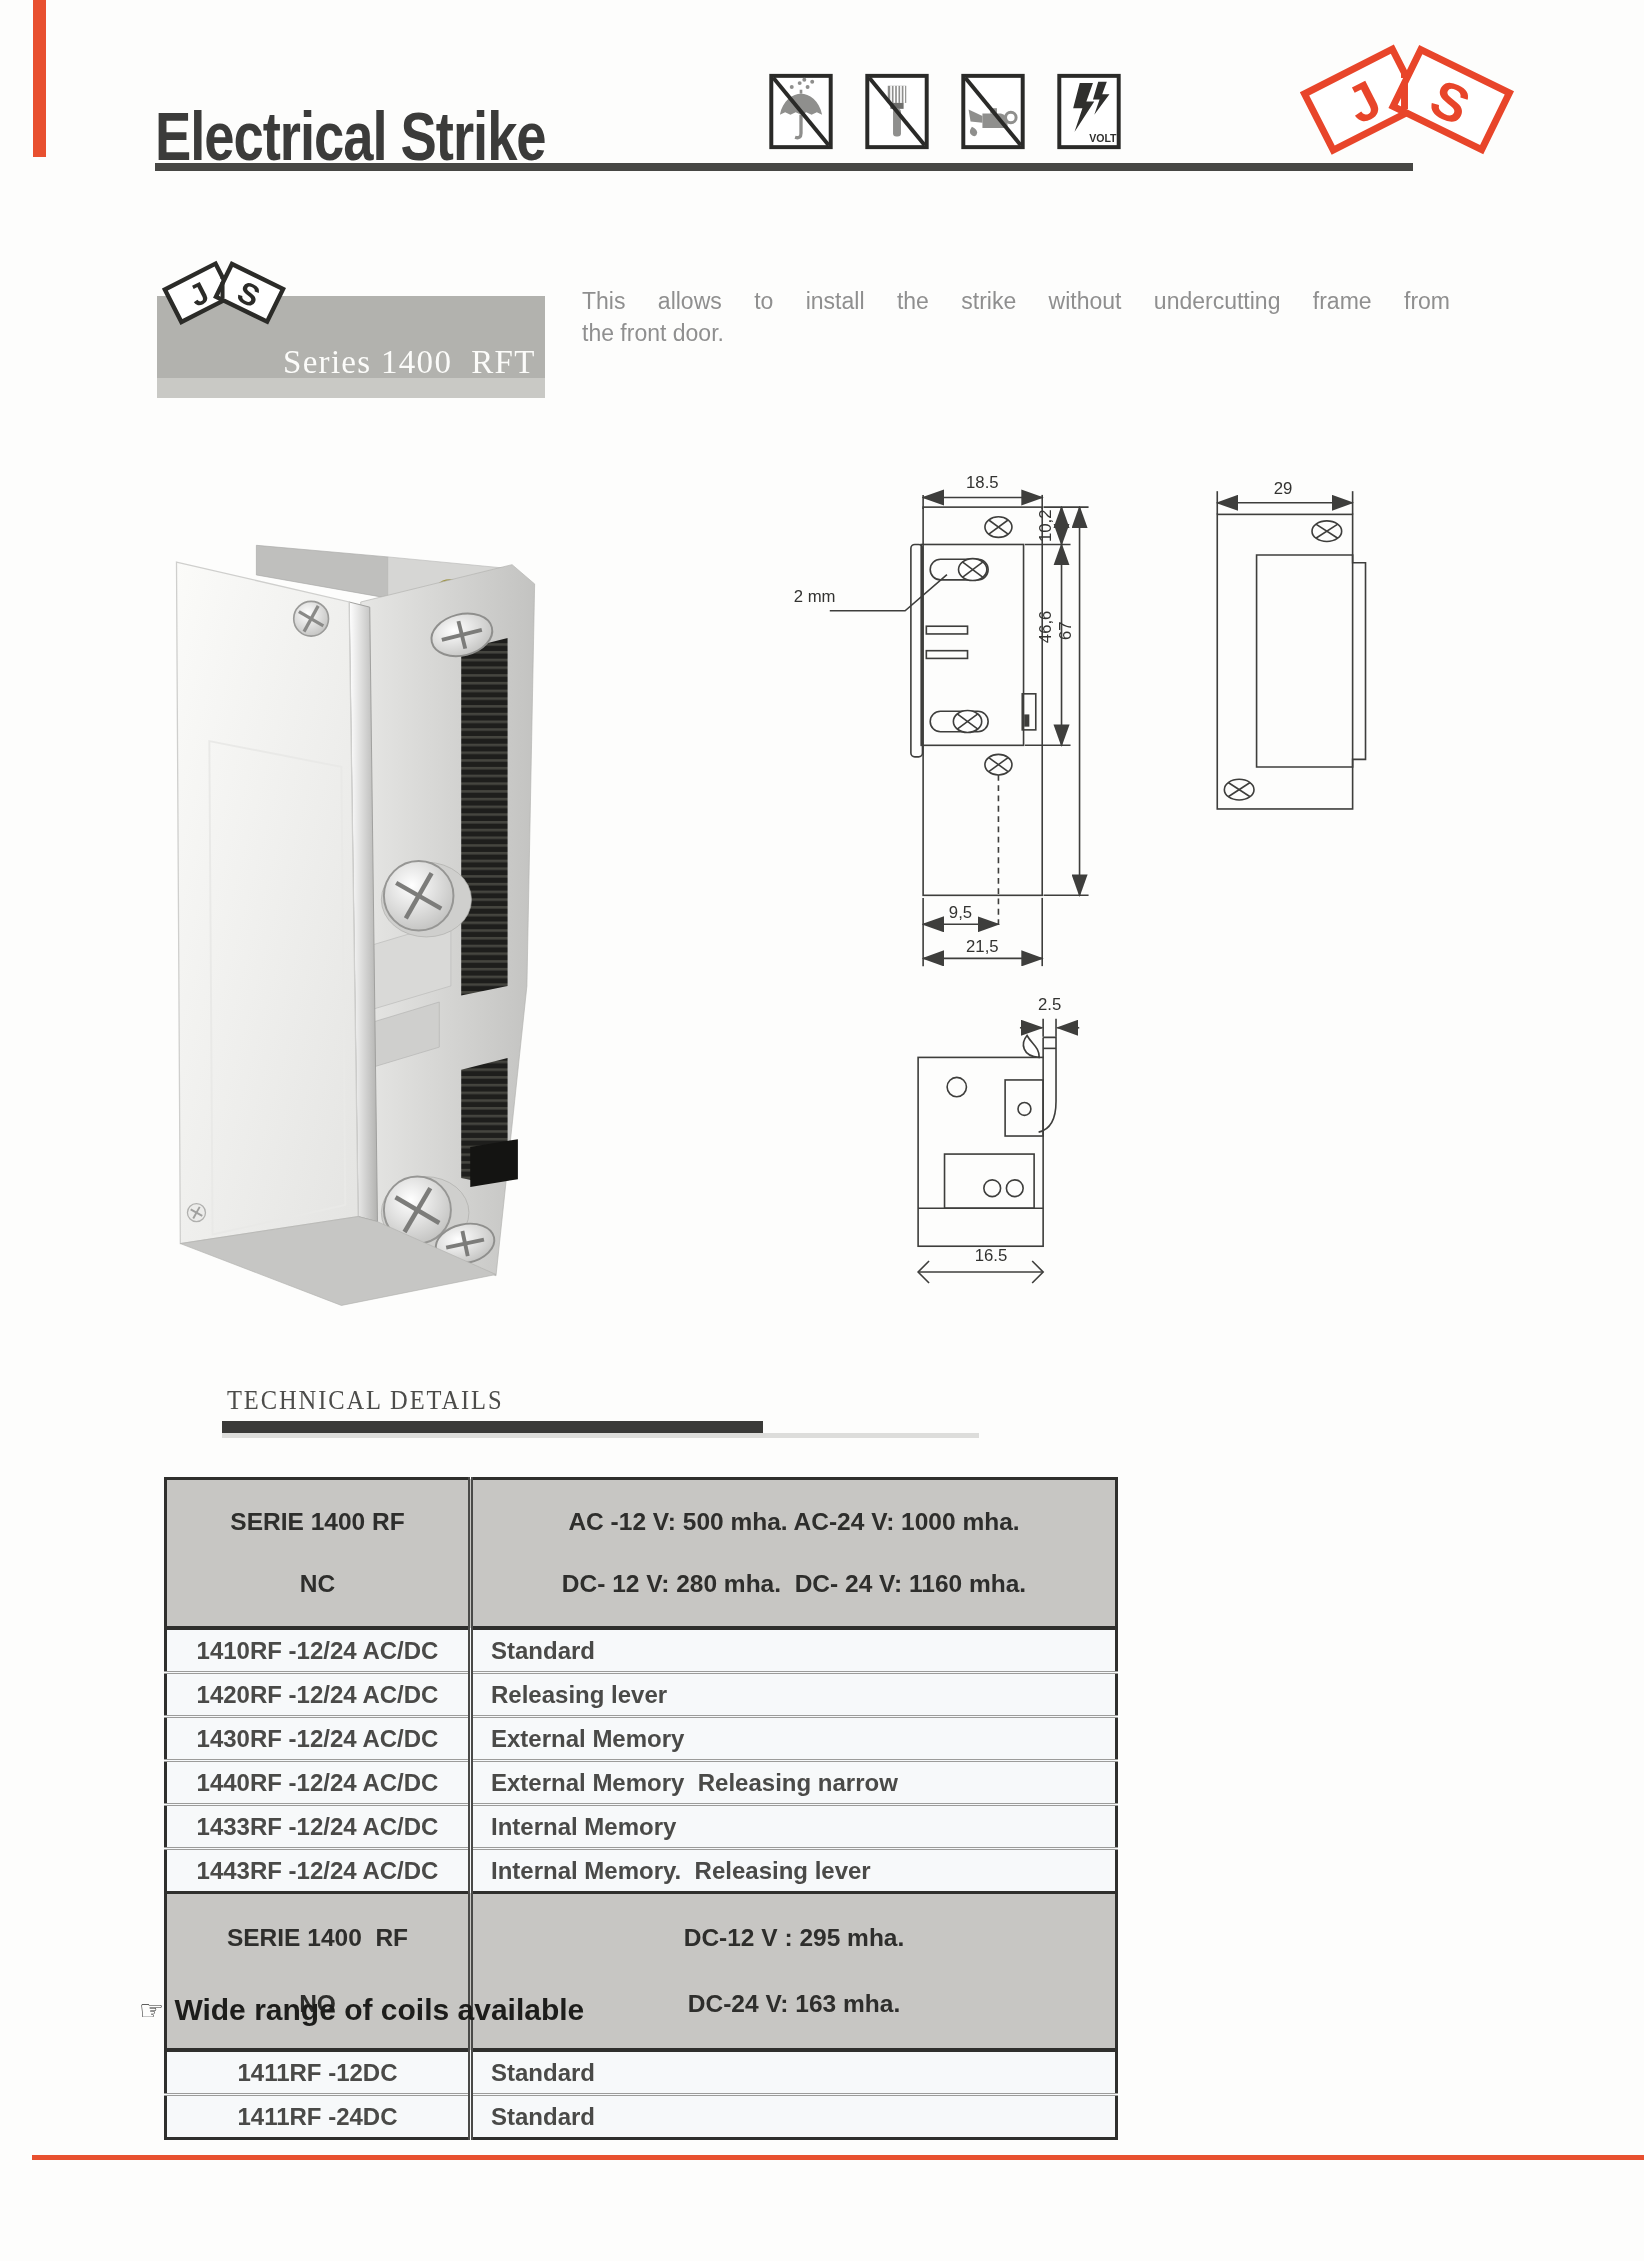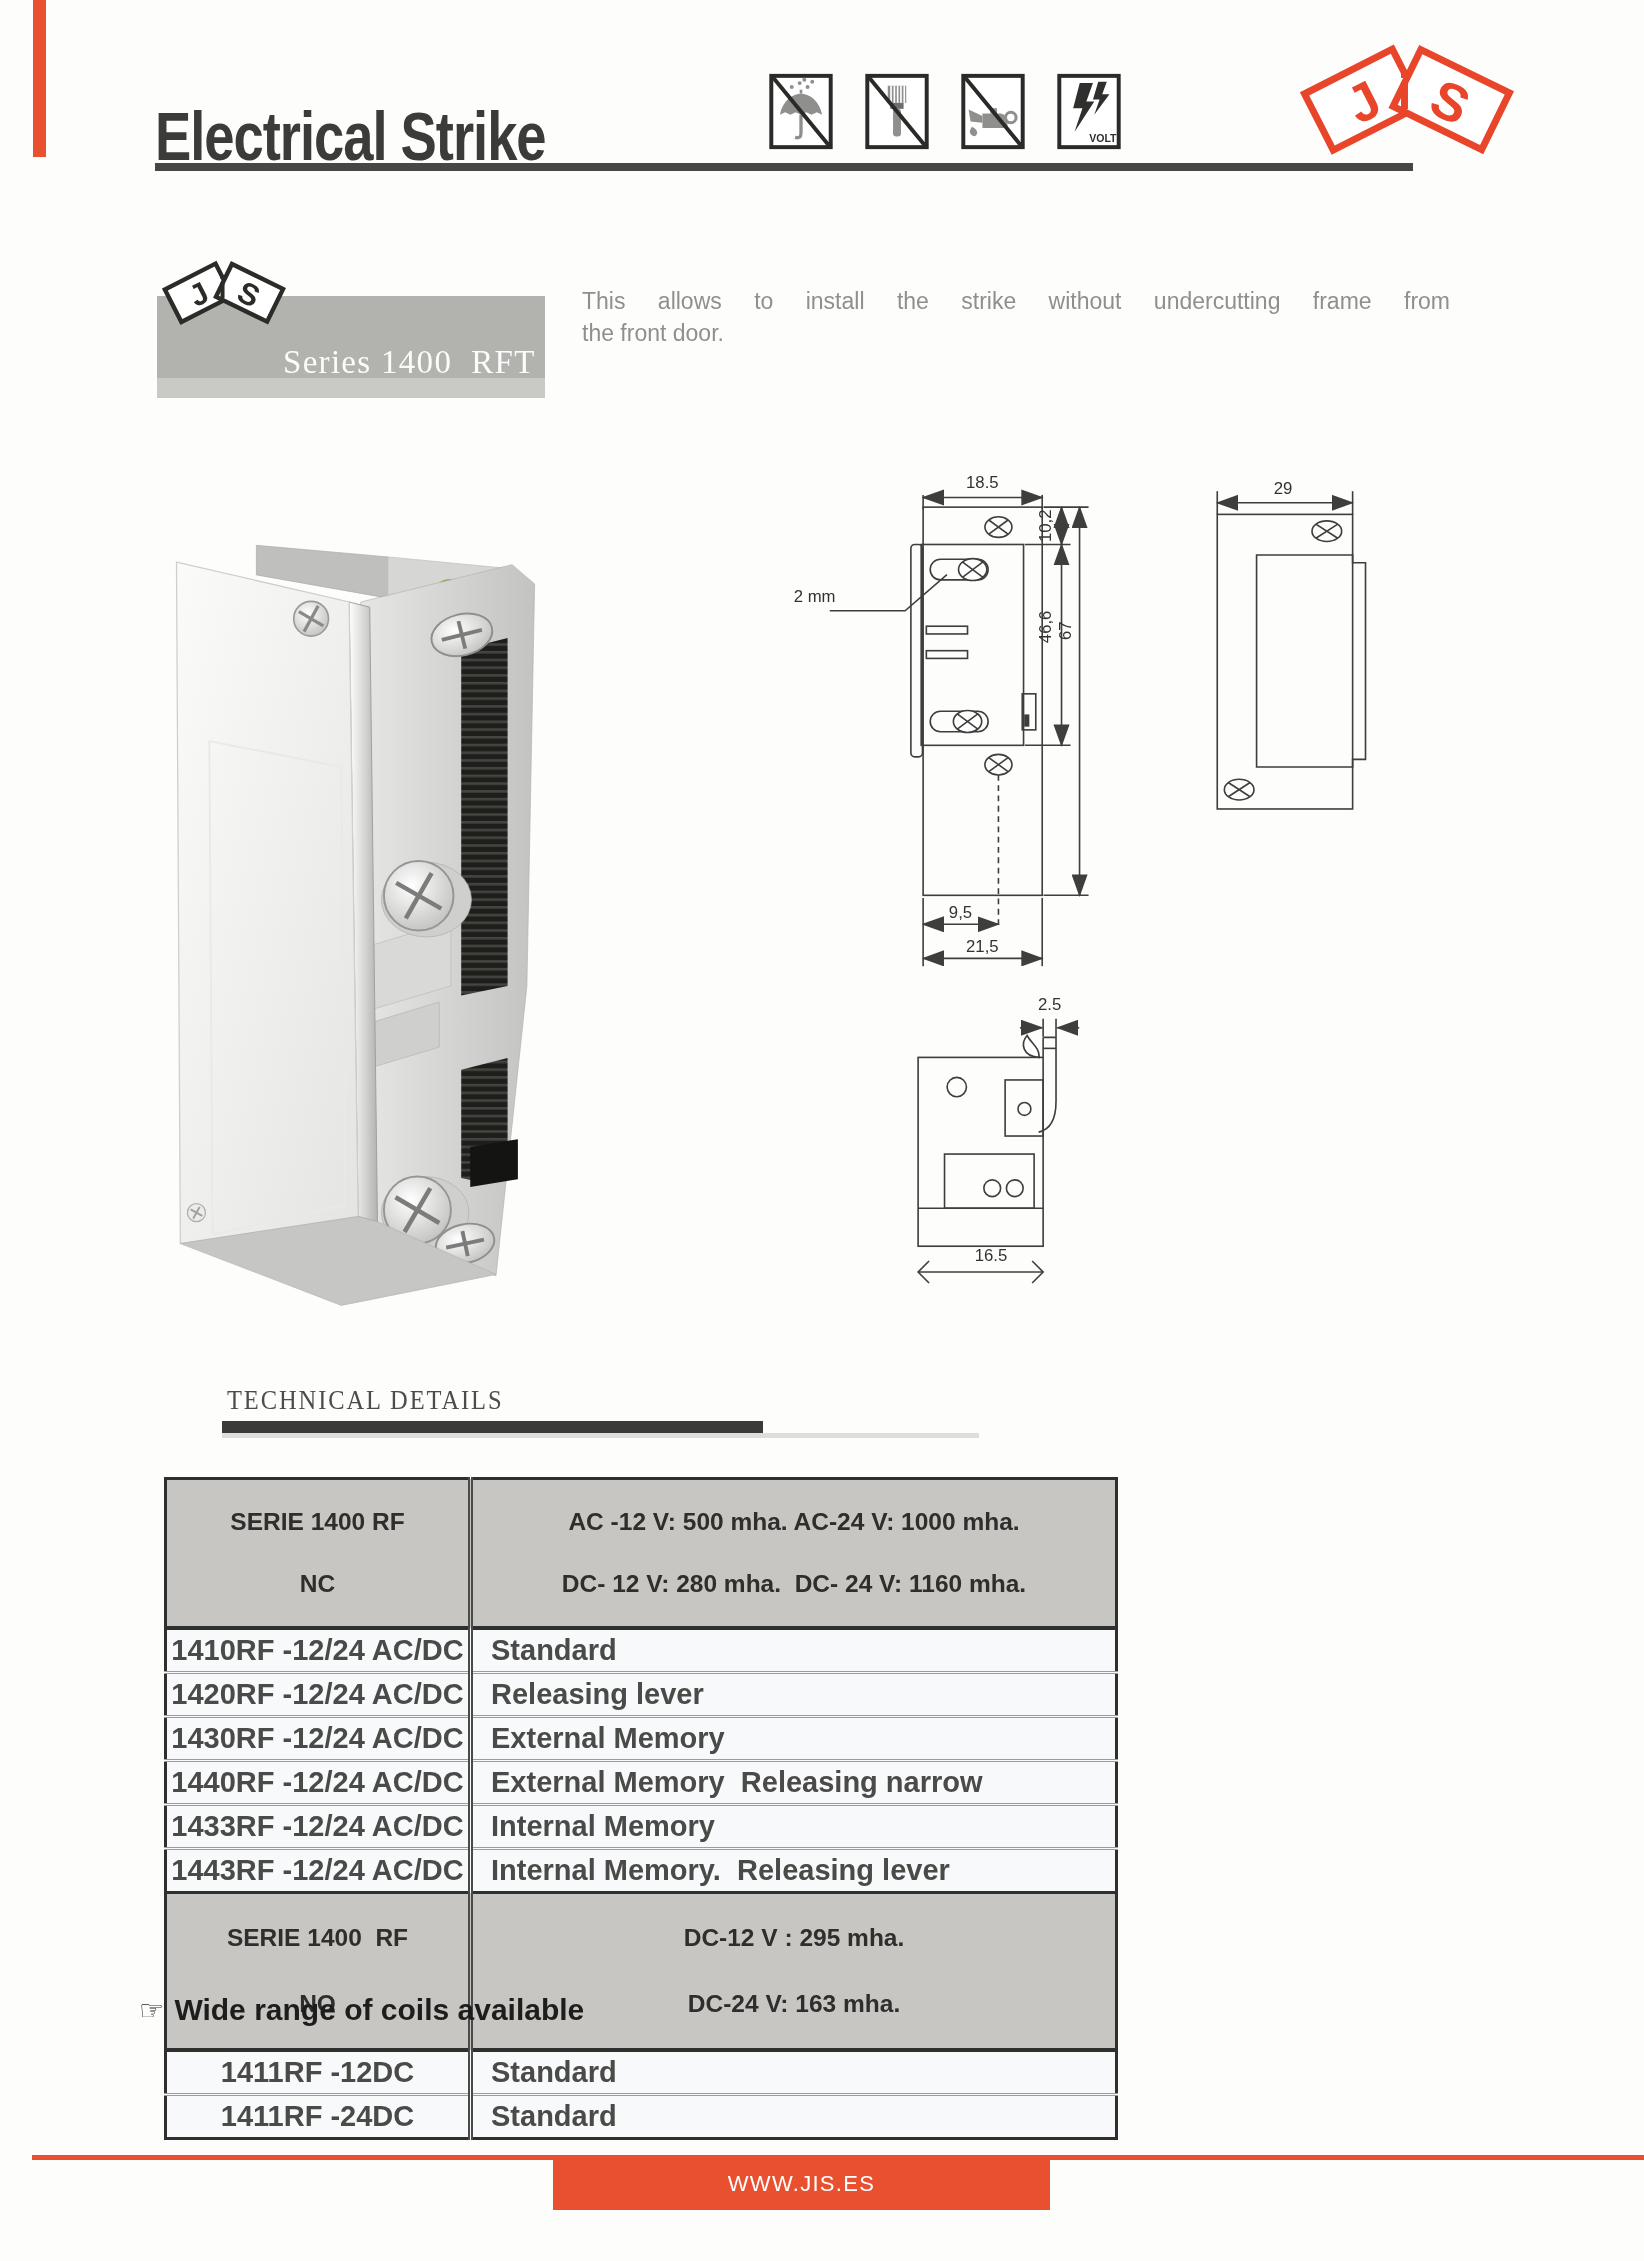--- a/index.html
+++ b/index.html
@@ -53,21 +53,21 @@
   .spec-table{position:absolute;left:164px;top:1477px;width:944px;border-collapse:collapse;
       border:3.2px solid #2f2f2d;table-layout:fixed;}
   .spec-table td{padding:0;vertical-align:middle;font-weight:bold;white-space:pre-wrap;}
   .spec-table .c1{width:301px;border-right:5.8px double #4a4a48;text-align:center;margin-top:48px;}
   .spec-table .c2{width:642px;}
   tr.group-head td{background:var(--table_header_bg,#c7c6c3);color:#2e2e2c;
       border-top:3.9px solid #2f2f2d;border-bottom:4.5px solid #2f2f2d;}
   tr.group-head.first td{border-top:none;}
   tr.group-head .hl{line-height:40px;font-size:24.5px;text-align:center;}
   tr.group-head.g2 .hl{line-height:44px;}
-  tr.data-row td{background:#f7f9fa;height:41px;font-size:29px;color:#4a4a48;}
+  tr.data-row td{background:#f7f9fa;height:41px;font-size:24px;color:#4a4a48;}
   tr.data-row + tr.data-row td{border-top:3.2px double #9c9c9a;}
   tr.data-row .c2{padding-left:18px;text-align:left;}
 
   
   .note{position:absolute;left:139px;top:1993px;display:flex;align-items:center;gap:10.3px;color:#1d1d1b;}
   .note .hand{font-size:28px;color:#2a2a28;}
   .note .txt{font-size:30px;font-weight:bold;}
 
   
   .footer-line{position:absolute;left:32px;top:2155px;width:1612px;height:5.2px;background:var(--accent_red,#e8502f);}
@@ -447,18 +447,15 @@
     </tr>
   </tbody>
     </table>
 
   <div class="note">
     <span class="hand">☞</span>
     <span class="txt">Wide range of coils available</span>
   </div>
 
   <div class="footer-line"></div>
-  <div class="footer-block">
-    <span class="url">WWW.JIS.ES</span>
-  </div>
 
 </div>
 
 
 </body></html>

